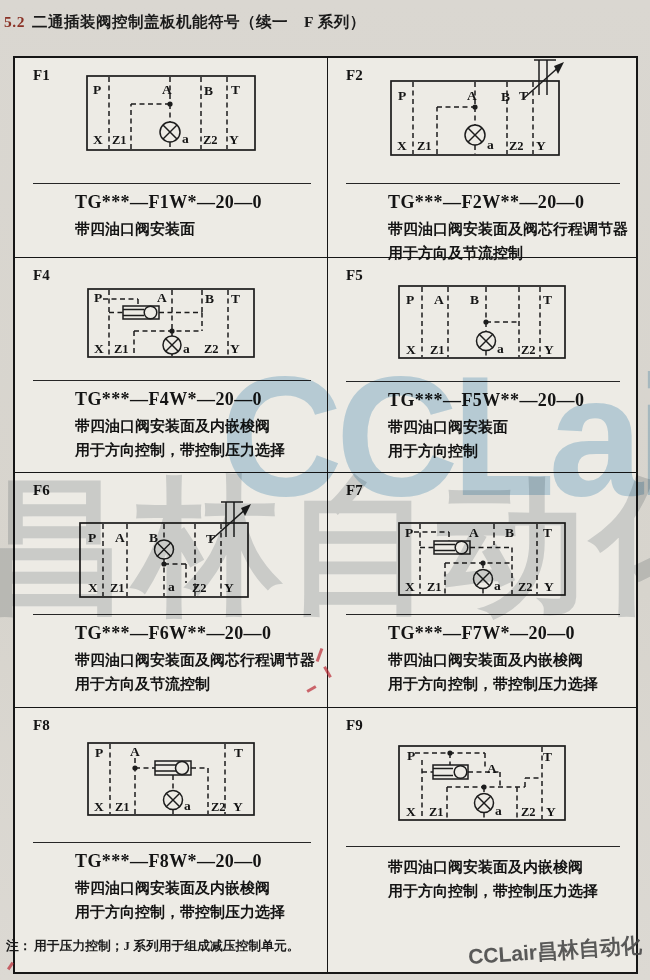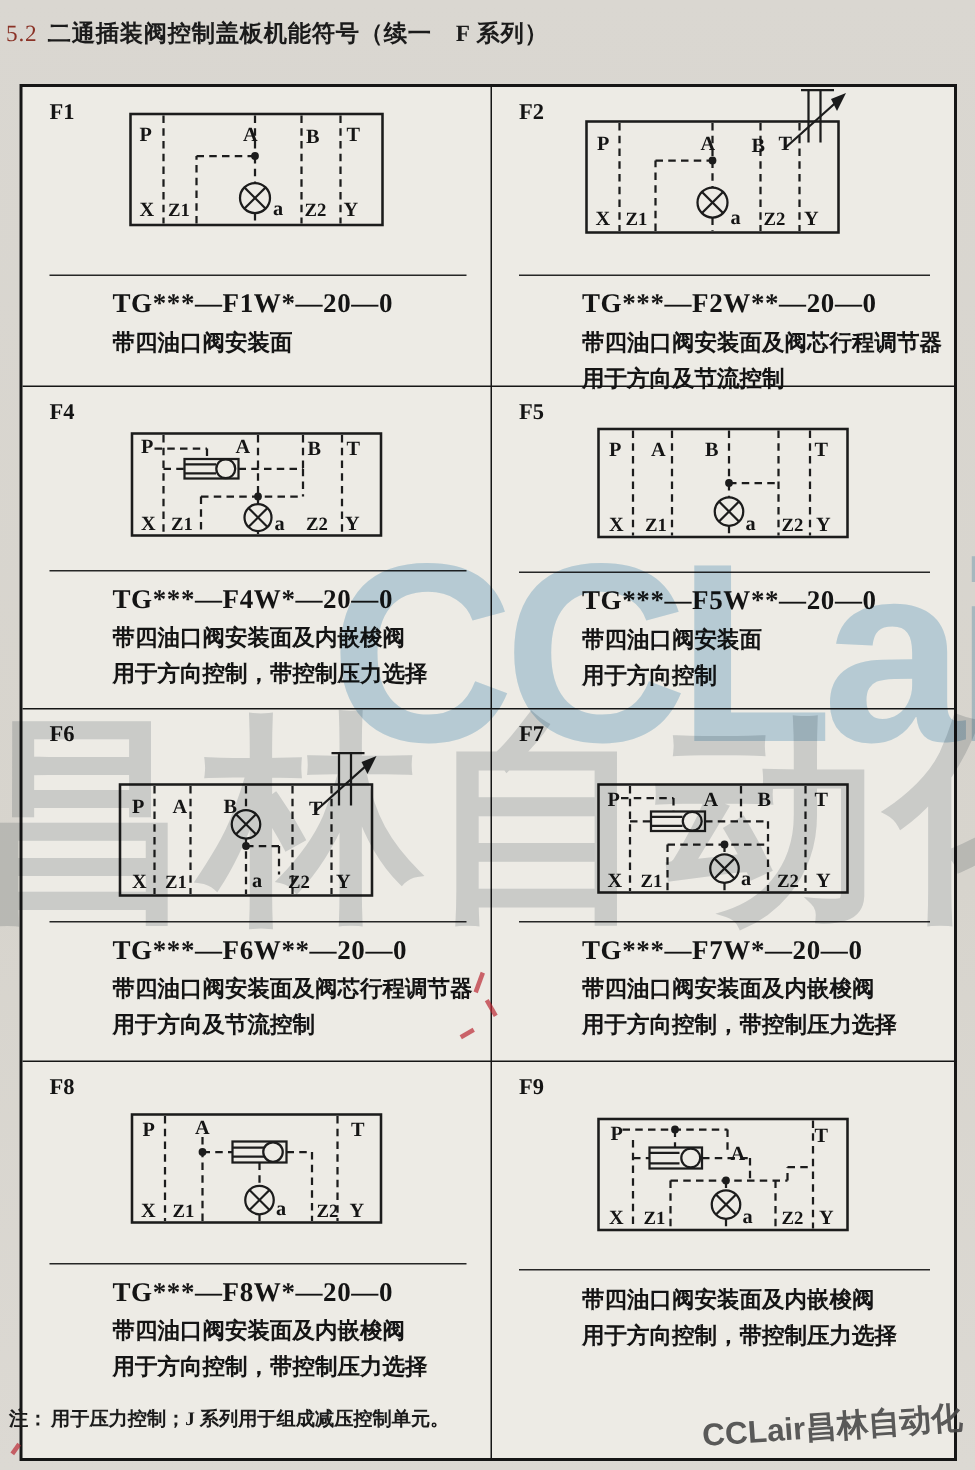--- a/index.html
+++ b/index.html
@@ -1,20 +1,20 @@
 <!DOCTYPE html>
 <html><head>
 <meta charset="utf-8">
 <style>
   html,body{margin:0;padding:0;}
   body{width:650px;height:980px;background:#c8c5bf;font-family:"Liberation Serif","DejaVu Serif",serif;}
   .page{position:relative;width:650px;height:980px;background:linear-gradient(180deg,#dad7d1 0%,#d7d4cd 60%,#dcd9d3 100%);overflow:hidden;}
 
   .title-row{position:absolute;left:4px;top:12px;font-size:15.5px;font-weight:700;color:#1b1b1b;letter-spacing:.5px;white-space:nowrap;}
-  .section-number{color:#8a3226;margin-right:7px;font-weight:400;}
+  .section-number{color:#8a3226;margin-right:7px;font-weight:700;}
 
   .func-table{position:absolute;left:13px;top:56px;width:625px;height:918px;border:2.5px solid #161616;background:#edebe5;display:grid;grid-template-columns:313px 1fr;grid-template-rows:200px 215px 235px auto;box-sizing:border-box;}
   .cell{position:relative;box-sizing:border-box;}
   .cell.colL{border-right:1.7px solid #161616;}
   .cell.r1,.cell.r2,.cell.r3{border-bottom:1.9px solid #161616;}
 
   .cell-id{position:absolute;left:18px;top:9px;font-size:15px;font-weight:600;color:#141414;}
   svg.schem{position:absolute;left:50%;transform:translateX(-50%);top:var(--svgy);}
   .divider{position:absolute;left:18px;right:16px;top:var(--divy);border-top:1.9px solid #262626;}
   .tb{position:absolute;left:60px;top:calc(var(--divy) + 9px);color:#141414;white-space:nowrap;}

